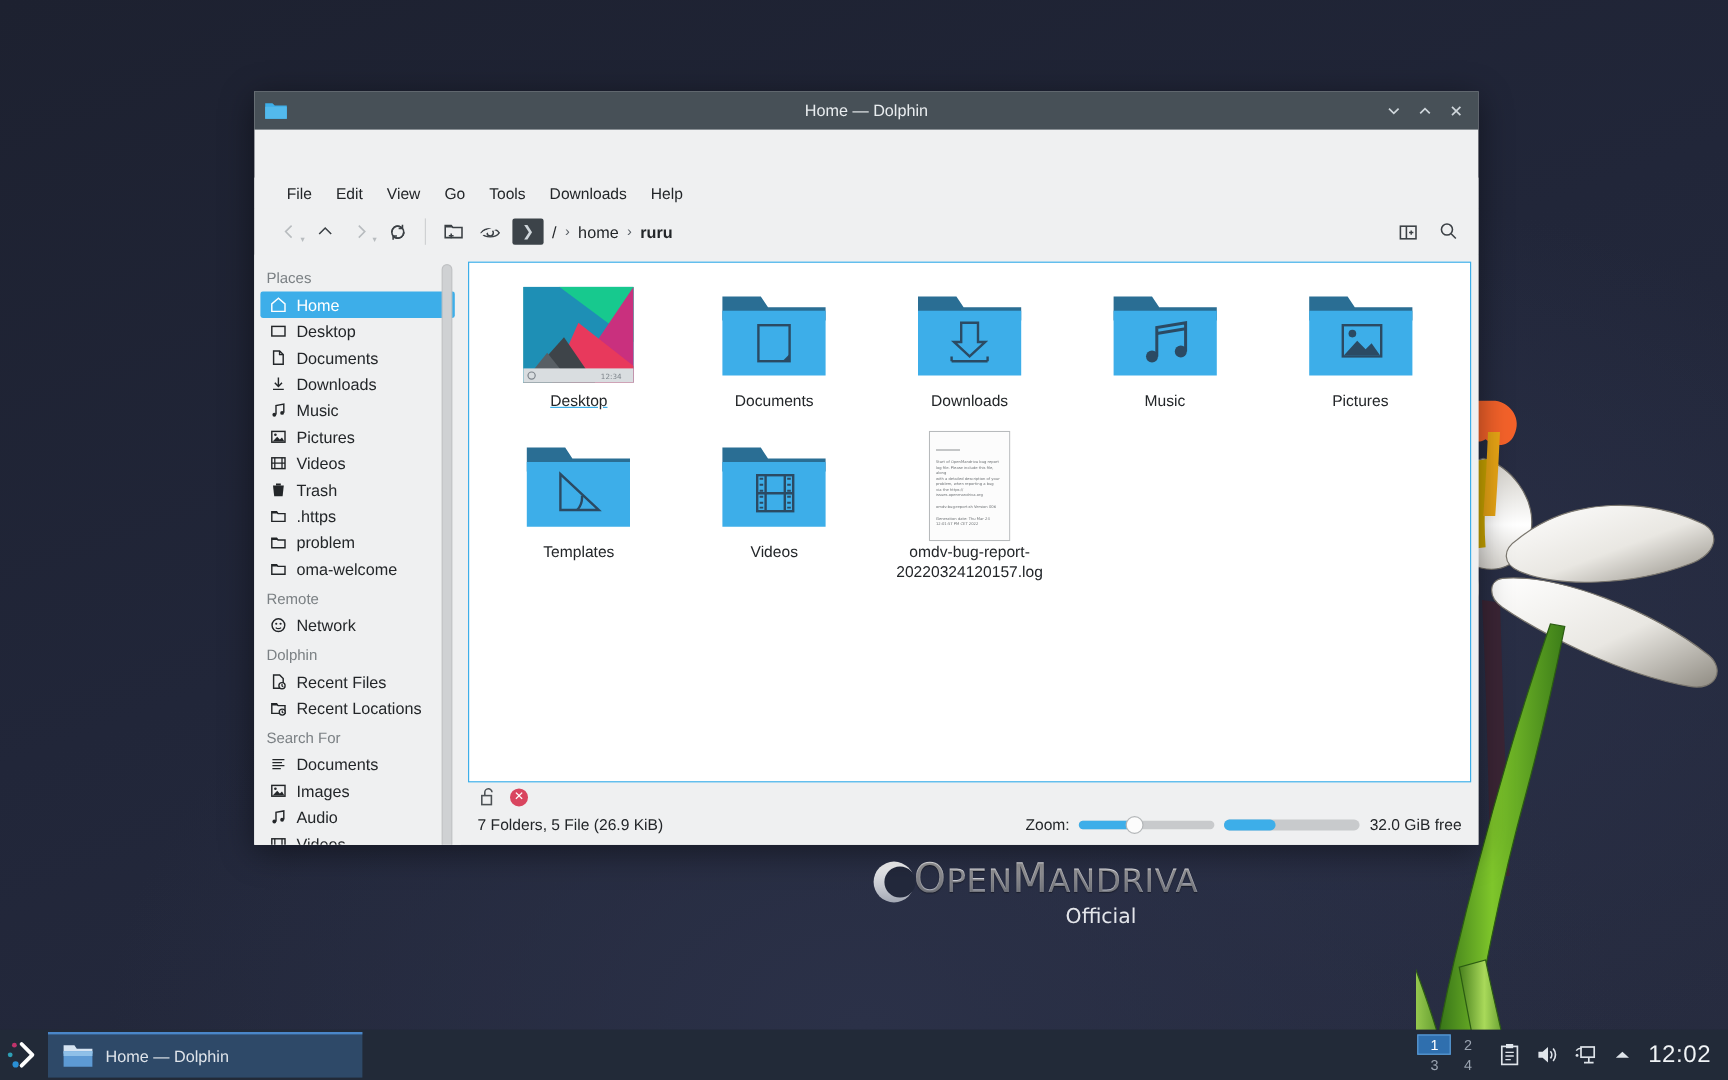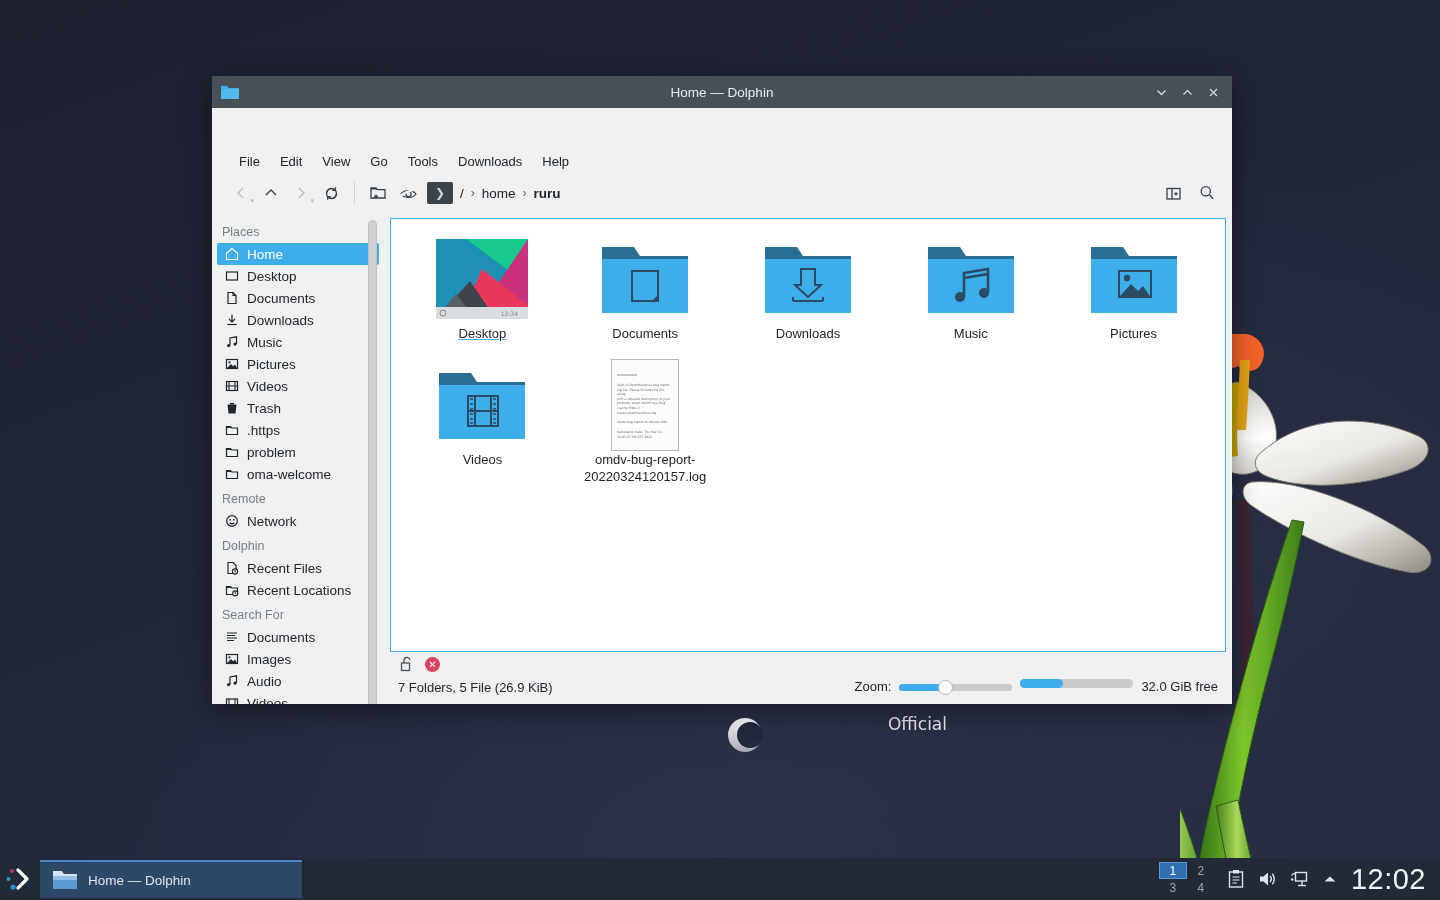--- a/index.html
+++ b/index.html
@@ -162,21 +162,21 @@
   .close-dot {
     width: 15px; height: 15px; border-radius: 50%; background: #d9455f;
     color: #fff; font-size: 10px; display: flex; align-items: center; justify-content: center;
   }
 
   
   #statusbar {
     height: 26px; display: flex; align-items: center; padding: 0 8px 0 8px;
     font-size: 13px; color: #232629; gap: 8px; flex: 0 0 26px;
   }
-  .sb-right { margin-left: auto; display: flex; align-items: flex-start; gap: 8px; }
+  .sb-right { margin-left: auto; display: flex; align-items: center; gap: 8px; }
   .slider { position: relative; width: 113px; height: 16px; display: flex; align-items: center; }
   .slider .track { width: 100%; height: 7px; border-radius: 4px; background: #c8cacc; }
   .slider .fill { position: absolute; left: 0; height: 7px; border-radius: 4px; background: #3daee9; }
   .slider .knob {
     position: absolute; width: 15px; height: 15px; border-radius: 50%;
     background: #fcfcfc; border: 1px solid #b3b6b8;
   }
   .capbar { position: relative; width: 113px; height: 9px; border-radius: 5px; background: #c8cacc; }
   .capbar .cf { position: absolute; left: 0; top: 0; height: 9px; border-radius: 5px; background: #3daee9; }
 
@@ -193,21 +193,21 @@
   }
   #task-entry .t-lbl { color: #dfe4ea; font-size: 13.5px; }
   #tray { margin-left: auto; display: flex; align-items: center; gap: 12px; padding-right: 14px; }
   #pager { display: grid; grid-template-columns: 28px 28px; grid-template-rows: 17px 17px; }
   #pager .pg {
     display: flex; align-items: center; justify-content: center;
     font-size: 12px; color: #9aa3b0;
   }
   #pager .pg.active { background: #2f6fae; color: #fff; border: 1px solid #5b9bd5; }
   .tray-ico { color: #dfe4ea; display: flex; align-items: center; justify-content: center; }
-  #clock { color: #f0f3f6; font-size: 29px; letter-spacing: .5px; }
+  #clock { color: #f0f3f6; font-size: 20px; letter-spacing: .5px; }
 </style>
 </head>
 <body>
 
 <div id="desktop">
 
   <svg id="flower" viewBox="0 0 260 560">
     <defs>
       <linearGradient id="petalG" x1="0" y1="0" x2="1" y2="1">
         <stop offset="0%" stop-color="#ffffff"></stop>
@@ -246,20 +246,23 @@
 
     <path d="M18 118 C6 140 8 168 24 178 C36 186 50 178 52 164 C54 146 38 122 22 112 Z" fill="#cdcac3" stroke="#6f6c66" stroke-width="1"></path>
 
     <path d="M112 190 C88 260 58 360 32 470 C22 512 16 548 14 560 L44 560 C52 500 70 410 92 330 C106 278 118 222 124 192 Z" fill="url(#leafG)" stroke="#2b5c12" stroke-width="1"></path>
     <path d="M-20 430 C-2 470 16 520 26 560 L-4 560 C-14 520 -28 470 -40 440 Z" fill="url(#leafG2)" stroke="#2b5c12" stroke-width="1"></path>
     <path d="M58 470 C64 500 72 532 78 560 L52 560 C46 528 40 498 36 476 Z" fill="url(#leafG2)" stroke="#2b5c12" stroke-width="1"></path>
   </svg>
 
   <div id="logo-wrap">
     <div id="logo-moon"></div>
+    <div id="logo-main">
+      <span>O</span><span class="sm">PEN</span><span>M</span><span class="sm">ANDRIVA</span>
+    </div>
     <div id="logo-sub">Official</div>
   </div>
 
   <div id="window">
 
     <div id="titlebar">
       <svg class="tb-icon" viewBox="0 0 20 18">
         <path d="M1 3 h6 l2 2 h10 v11 h-18 z" fill="#3daee9"></path>
         <path d="M1 6 h18 v10 h-18 z" fill="#53b9ec"></path>
       </svg>
@@ -608,20 +611,31 @@
                 <path d="M2 6 H34 L40 15 H88 V26 H2 Z" fill="#2a6e94"></path>
                 <path d="M2 18 H88 V72 H2 Z" fill="#3daee9"></path>
                 <rect x="30" y="30" width="32" height="26" fill="none" stroke="#2b4a63" stroke-width="2"></rect>
                 <circle cx="38" cy="37" r="3.2" fill="#2b4a63"></circle>
                 <path d="M31 55 L42 43 L49 50 L54 45 L61 55 Z" fill="#2b4a63"></path>
               </svg>
             </div>
             <div class="lbl">Pictures</div>
           </div>
 
+          <div class="item">
+            <div class="thumb">
+              <svg width="90" height="78" viewBox="0 0 90 78">
+                <path d="M2 6 H34 L40 15 H88 V26 H2 Z" fill="#2a6e94"></path>
+                <path d="M2 18 H88 V72 H2 Z" fill="#3daee9"></path>
+                <path d="M30 58 H62 L30 28 Z" fill="none" stroke="#2b4a63" stroke-width="2"></path>
+                <path d="M44 58 A16 16 0 0 0 48 46" fill="none" stroke="#2b4a63" stroke-width="2"></path>
+              </svg>
+            </div>
+            <div class="lbl">Templates</div>
+          </div>
 
           <div class="item">
             <div class="thumb">
               <svg width="90" height="78" viewBox="0 0 90 78">
                 <path d="M2 6 H34 L40 15 H88 V26 H2 Z" fill="#2a6e94"></path>
                 <path d="M2 18 H88 V72 H2 Z" fill="#3daee9"></path>
                 <rect x="31" y="29" width="30" height="30" fill="none" stroke="#2b4a63" stroke-width="2"></rect>
                 <path d="M38 29 V59 M54 29 V59 M31 44 H61" stroke="#2b4a63" stroke-width="2"></path>
                 <path d="M33 32 h3 M33 37 h3 M33 42 h3 M33 47 h3 M33 52 h3 M33 56 h3" stroke="#2b4a63" stroke-width="1.6"></path>
                 <path d="M56 32 h3 M56 37 h3 M56 42 h3 M56 47 h3 M56 52 h3 M56 56 h3" stroke="#2b4a63" stroke-width="1.6"></path>

